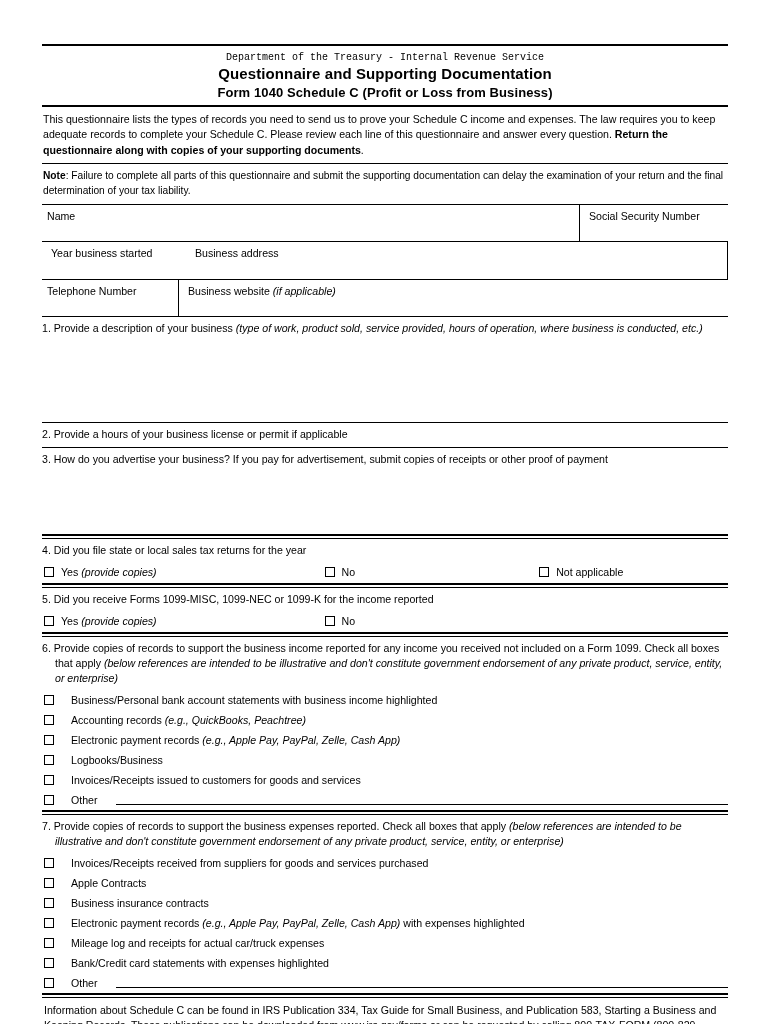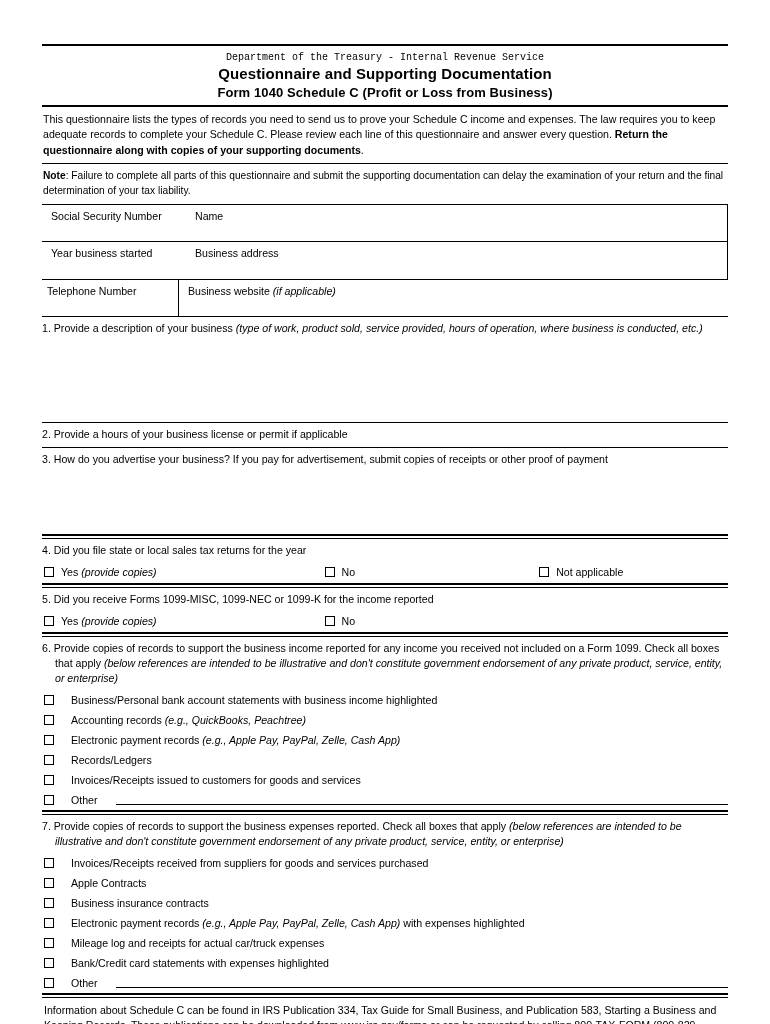--- a/index.html
+++ b/index.html
@@ -201,25 +201,25 @@
       <span>This questionnaire lists the types of records you need to send us to prove your Schedule C income and expenses. The law requires you to keep adequate records to complete your Schedule C. Please review each line of this questionnaire and answer every question. </span><span class="bold">Return the questionnaire along with copies of your supporting documents</span><span>.</span>
     </div>
     <div class="rule-med"></div>
 
     <div class="note">
       <span class="bold">Note</span><span>: Failure to complete all parts of this questionnaire and submit the supporting documentation can delay the examination of your return and the final determination of your tax liability.</span>
     </div>
     <div class="rule-med"></div>
 
     <div class="id-row">
+      <div class="id-cell id-name">
+        <span>Name</span>
+      </div>
       <div class="id-cell id-ssn">
         <span>Social Security Number</span>
-      </div>
-      <div class="id-cell id-name">
-        <span>Name</span>
       </div>
     </div>
     <div class="rule-thin"></div>
 
     <div class="id-row">
       <div class="id-cell id-year">
         <span>Year business started</span>
       </div>
       <div class="id-cell id-addr">
         <span>Business address</span>
@@ -302,21 +302,21 @@
       <div class="cb-row">
         <span class="cb"></span>
         <span class="cb-label"><span>Accounting records </span><span class="ital">(e.g., QuickBooks, Peachtree)</span></span>
       </div>
       <div class="cb-row">
         <span class="cb"></span>
         <span class="cb-label"><span>Electronic payment records </span><span class="ital">(e.g., Apple Pay, PayPal, Zelle, Cash App)</span></span>
       </div>
       <div class="cb-row">
         <span class="cb"></span>
-        <span class="cb-label"><span>Records/Ledgers</span><span class="ital"></span></span>
+        <span class="cb-label"><span>Logbooks/Business</span><span class="ital"></span></span>
       </div>
       <div class="cb-row">
         <span class="cb"></span>
         <span class="cb-label"><span>Invoices/Receipts issued to customers for goods and services</span><span class="ital"></span></span>
       </div>
       <div class="cb-row">
         <span class="cb"></span>
         <span class="cb-label"><span>Other</span></span>
         <span class="other-line"></span>
       </div>

